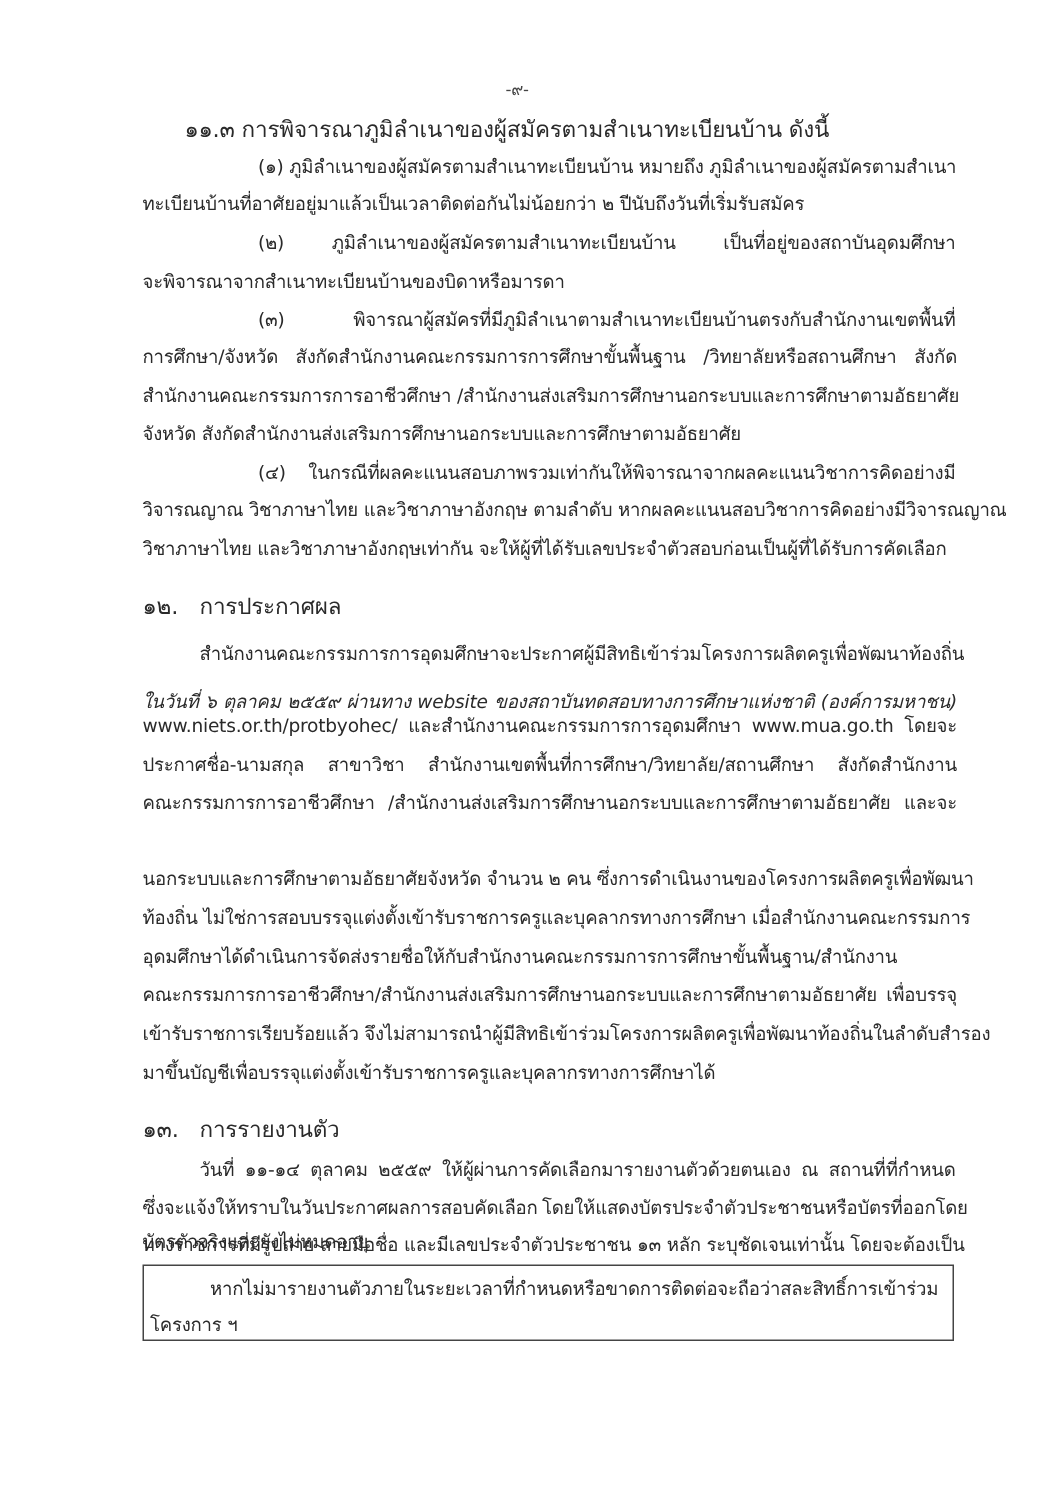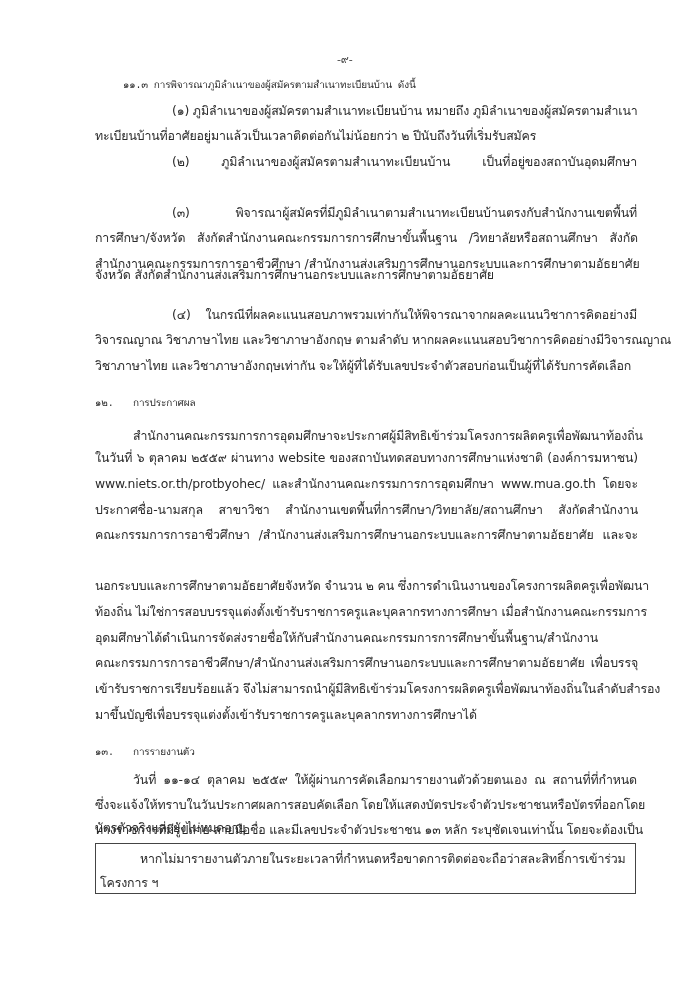--- a/index.html
+++ b/index.html
@@ -8,56 +8,57 @@
     font-family: "DejaVu Sans", "Liberation Sans", sans-serif;
     color: #2a2a2a;
   }
   .page { position: absolute; left: 0; top: 0; width: 700px; height: 990px; }
   .line {
     position: absolute; white-space: nowrap;
     font-size: 12.4px; line-height: 16px; letter-spacing: -0.15px;
   }
   .pn { left: 337px; top: 52px; font-size: 11px; color: #444; }
   .just { width: 543px; text-align: justify; text-align-last: justify; }
-  .heading { font-size: 10px; font-family: Liberation Mono, monospace; }
+  .heading { font-size: 15px; }
   .num { display: inline-block; width: 38px; }
   .notice-box {
     position: absolute; left: 95px; top: 843px; width: 541px; height: 51px;
     border: 1px solid #444; box-sizing: border-box;
   }
 </style>
 </head>
 <body>
 
 <div class="page">
 
   <div class="line pn">-๙-</div>
 
   <div class="line heading" style="left:123px; top:78px;">๑๑.๓ การพิจารณาภูมิลำเนาของผู้สมัครตามสำเนาทะเบียนบ้าน ดังนี้</div>
 
   <div class="line just" style="left:172px; top:103px; width:465px;">(๑) ภูมิลำเนาของผู้สมัครตามสำเนาทะเบียนบ้าน หมายถึง ภูมิลำเนาของผู้สมัครตามสำเนา</div>
   <div class="line" style="left:95px; top:128px;">ทะเบียนบ้านที่อาศัยอยู่มาแล้วเป็นเวลาติดต่อกันไม่น้อยกว่า ๒ ปีนับถึงวันที่เริ่มรับสมัคร</div>
 
   <div class="line just" style="left:172px; top:154px; width:465px;">(๒) ภูมิลำเนาของผู้สมัครตามสำเนาทะเบียนบ้าน เป็นที่อยู่ของสถาบันอุดมศึกษา</div>
+  <div class="line" style="left:95px; top:180px;">จะพิจารณาจากสำเนาทะเบียนบ้านของบิดาหรือมารดา</div>
 
   <div class="line just" style="left:172px; top:205px; width:465px;">(๓) พิจารณาผู้สมัครที่มีภูมิลำเนาตามสำเนาทะเบียนบ้านตรงกับสำนักงานเขตพื้นที่</div>
   <div class="line just" style="left:95px; top:256px;">สำนักงานคณะกรรมการการอาชีวศึกษา /สำนักงานส่งเสริมการศึกษานอกระบบและการศึกษาตามอัธยาศัย</div>
   <div class="line just" style="left:95px; top:230px;">การศึกษา/จังหวัด  สังกัดสำนักงานคณะกรรมการการศึกษาขั้นพื้นฐาน  /วิทยาลัยหรือสถานศึกษา สังกัด</div>
-  <div class="line" style="left:95px; top:267px;text-align:right;">จังหวัด สังกัดสำนักงานส่งเสริมการศึกษานอกระบบและการศึกษาตามอัธยาศัย</div>
+  <div class="line" style="left:95px; top:281px;text-align:right;">จังหวัด สังกัดสำนักงานส่งเสริมการศึกษานอกระบบและการศึกษาตามอัธยาศัย</div>
 
   <div class="line just" style="left:172px; top:307px; width:465px;">(๔) ในกรณีที่ผลคะแนนสอบภาพรวมเท่ากันให้พิจารณาจากผลคะแนนวิชาการคิดอย่างมี</div>
   <div class="line" style="left:95px; top:358px;">วิชาภาษาไทย และวิชาภาษาอังกฤษเท่ากัน จะให้ผู้ที่ได้รับเลขประจำตัวสอบก่อนเป็นผู้ที่ได้รับการคัดเลือก</div>
   <div class="line just" style="left:95px; top:332px;">วิจารณญาณ วิชาภาษาไทย และวิชาภาษาอังกฤษ ตามลำดับ หากผลคะแนนสอบวิชาการคิดอย่างมีวิจารณญาณ</div>
 
   <div class="line heading" style="left:95px; top:396px;">
     <span class="num">๑๒.</span><span>การประกาศผล</span>
   </div>
 
   <div class="line just" style="left:133px; top:428px; width:504px;">สำนักงานคณะกรรมการการอุดมศึกษาจะประกาศผู้มีสิทธิเข้าร่วมโครงการผลิตครูเพื่อพัฒนาท้องถิ่น</div>
-  <div class="line just" style="left:95px; top:450px;">ในวันที่ ๖ ตุลาคม ๒๕๕๙ ผ่านทาง website ของสถาบันทดสอบทางการศึกษาแห่งชาติ (องค์การมหาชน)</div>
+  <div class="line just" style="left:95px; top:460px;font-style:italic;">ในวันที่ ๖ ตุลาคม ๒๕๕๙ ผ่านทาง website ของสถาบันทดสอบทางการศึกษาแห่งชาติ (องค์การมหาชน)</div>
   <div class="line just" style="left:95px; top:476px;">www.niets.or.th/protbyohec/   และสำนักงานคณะกรรมการการอุดมศึกษา www.mua.go.th โดยจะ</div>
   <div class="line just" style="left:95px; top:502px;">ประกาศชื่อ-นามสกุล สาขาวิชา สำนักงานเขตพื้นที่การศึกษา/วิทยาลัย/สถานศึกษา สังกัดสำนักงาน</div>
   <div class="line just" style="left:95px; top:527px;">คณะกรรมการการอาชีวศึกษา /สำนักงานส่งเสริมการศึกษานอกระบบและการศึกษาตามอัธยาศัย และจะ</div>
   <div class="line just" style="left:95px; top:578px;">นอกระบบและการศึกษาตามอัธยาศัยจังหวัด จำนวน ๒ คน ซึ่งการดำเนินงานของโครงการผลิตครูเพื่อพัฒนา</div>
   <div class="line just" style="left:95px; top:604px;">ท้องถิ่น ไม่ใช่การสอบบรรจุแต่งตั้งเข้ารับราชการครูและบุคลากรทางการศึกษา เมื่อสำนักงานคณะกรรมการ</div>
   <div class="line just" style="left:95px; top:630px;">อุดมศึกษาได้ดำเนินการจัดส่งรายชื่อให้กับสำนักงานคณะกรรมการการศึกษาขั้นพื้นฐาน/สำนักงาน</div>
   <div class="line just" style="left:95px; top:655px;">คณะกรรมการการอาชีวศึกษา/สำนักงานส่งเสริมการศึกษานอกระบบและการศึกษาตามอัธยาศัย เพื่อบรรจุ</div>
   <div class="line just" style="left:95px; top:681px;">เข้ารับราชการเรียบร้อยแล้ว จึงไม่สามารถนำผู้มีสิทธิเข้าร่วมโครงการผลิตครูเพื่อพัฒนาท้องถิ่นในลำดับสำรอง</div>
   <div class="line" style="left:95px; top:707px;">มาขึ้นบัญชีเพื่อบรรจุแต่งตั้งเข้ารับราชการครูและบุคลากรทางการศึกษาได้</div>
 

